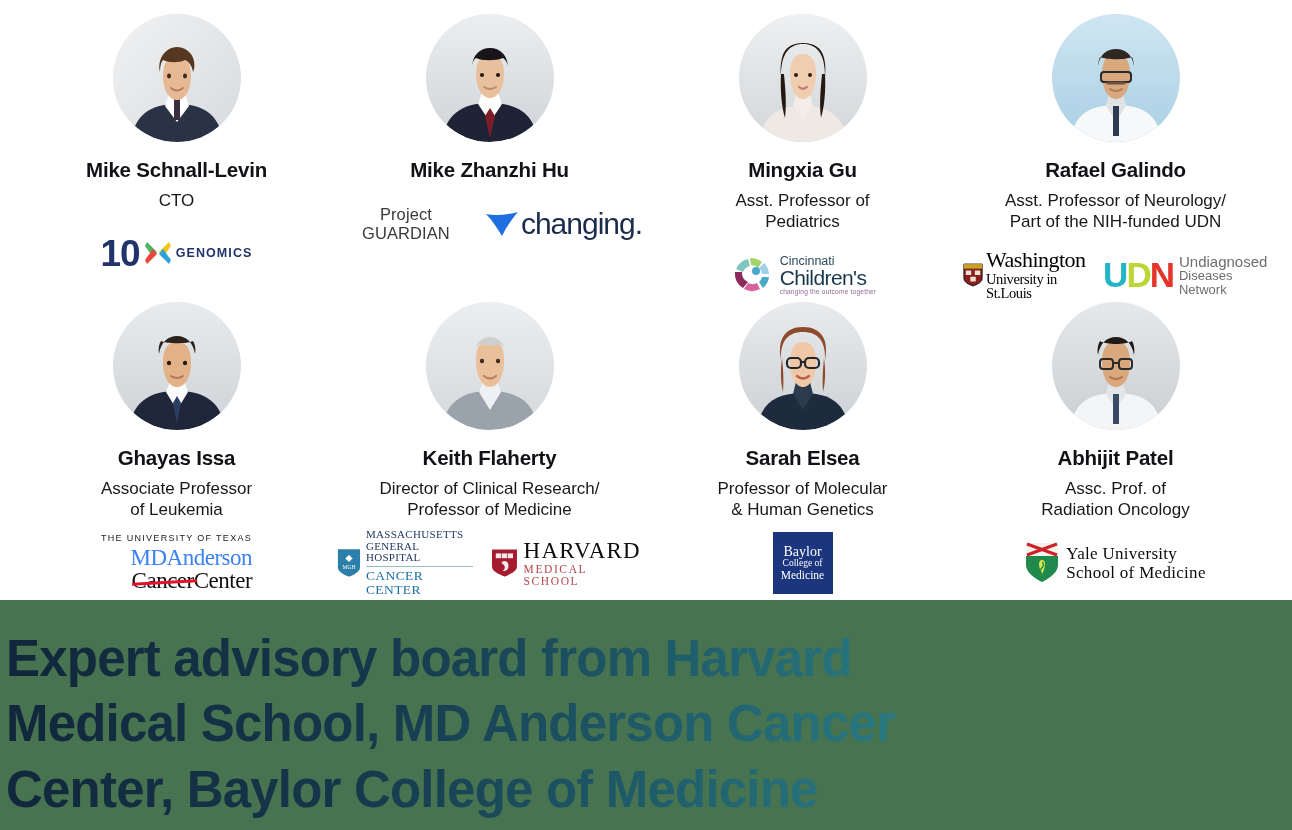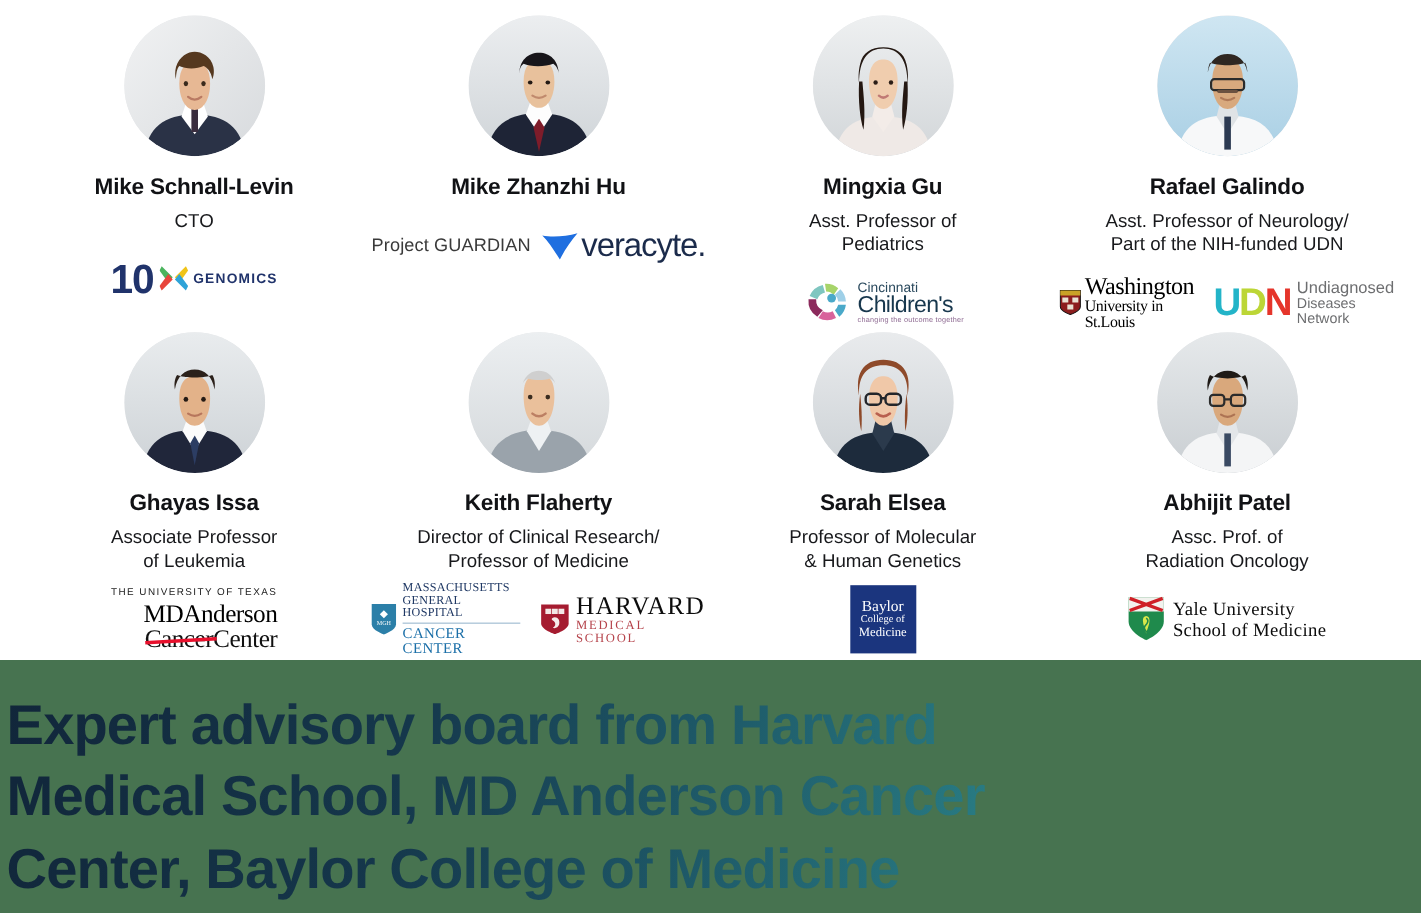--- a/index.html
+++ b/index.html
@@ -144,21 +144,21 @@
   .udn-u { color: #23b4c8; }
   .udn-d { color: #bcd636; }
   .udn-n { color: #e5352b; }
   .udn-txt { text-align: left; line-height: 1.05; color: #6d6e70; }
   .udn-1 { font-size: 15px; }
   .udn-2 { font-size: 13px; }
 
   
   .mda { text-align: right; line-height: 1; position: relative; }
   .mda-1 { font-size: 9px; letter-spacing: 1.3px; color: #222; font-family: "Liberation Sans", sans-serif; }
-  .mda-2 { font-size: 23px; color: #000000; letter-spacing: -0.5px; margin-top: 3px; }
+  .mda-2 { font-size: 23px; color: #3b82f6; letter-spacing: -0.5px; margin-top: 3px; }
   .mda-3 { font-size: 23px; color: #111; letter-spacing: -0.5px; position: relative; display: inline-block; }
   .mda-strike { position: absolute; left: 0px; right: 46%; top: 54%; height: 2.6px; background: #e8112d; transform: rotate(-3.2deg); }
 
   
   .mgh-shield { width: 26px; height: 32px; }
   .mgh-txt { text-align: left; line-height: 1.04; }
   .mgh-1 { font-size: 11px; color: #1f3864; letter-spacing: 0.3px; }
   .mgh-2 { font-size: 13.5px; color: #1b6fa8; letter-spacing: 0.4px; border-top: 1px solid #9bb8cf; margin-top: 2px; padding-top: 2px; }
 
   
@@ -252,21 +252,21 @@
             </g>
           </svg>
         </div>
         <div class="person-name">Mike Zhanzhi Hu</div>
         <div class="logo-slot">
           <span class="guardian lg-txt">Project GUARDIAN</span>
           <div class="logo" style="gap:2px;">
             <svg width="34" height="26" viewBox="0 0 34 26" aria-hidden="true">
               <path d="M1 3 C10 5 22 4 33 1 C26 9 21 17 17 25 C12 17 7 9 1 3 Z" fill="#1f6fe0"></path>
             </svg>
-            <span class="veracyte lg-txt">veracyte.</span>
+            <span class="veracyte lg-txt">changing.</span>
           </div>
         </div>
       </div>
 
       <div class="person">
         <div class="avatar">
           <svg viewBox="0 0 128 128" xmlns="http://www.w3.org/2000/svg" aria-hidden="true">
             <defs>
                 <clipPath id="c3">
                   <circle cx="64" cy="64" r="64"></circle>

